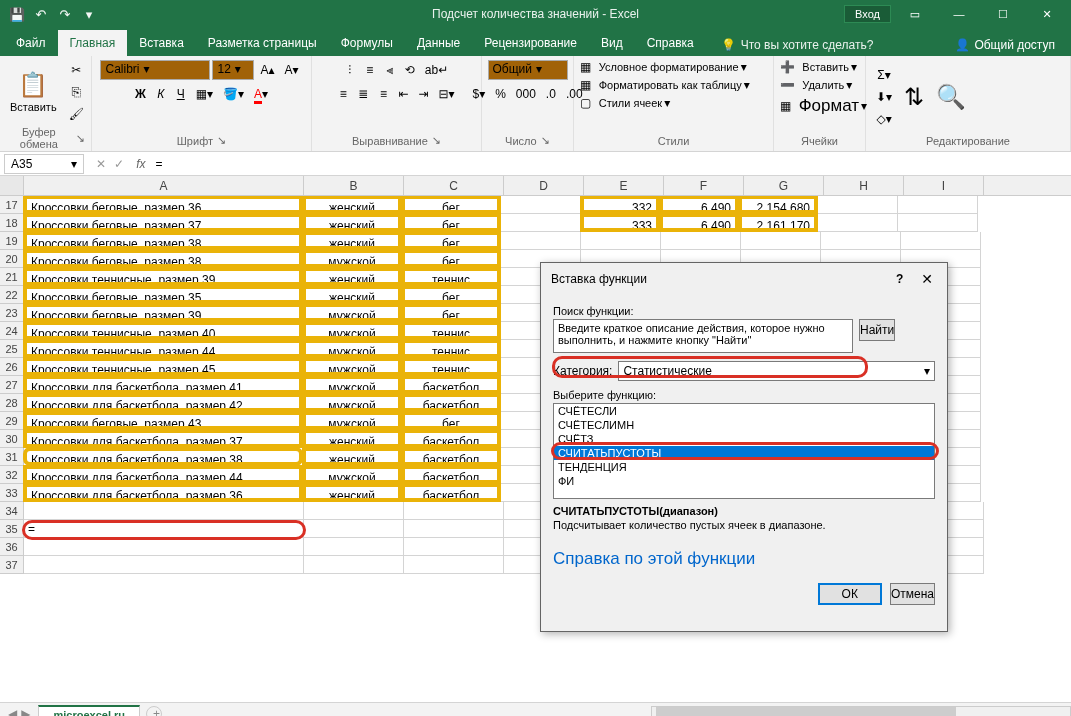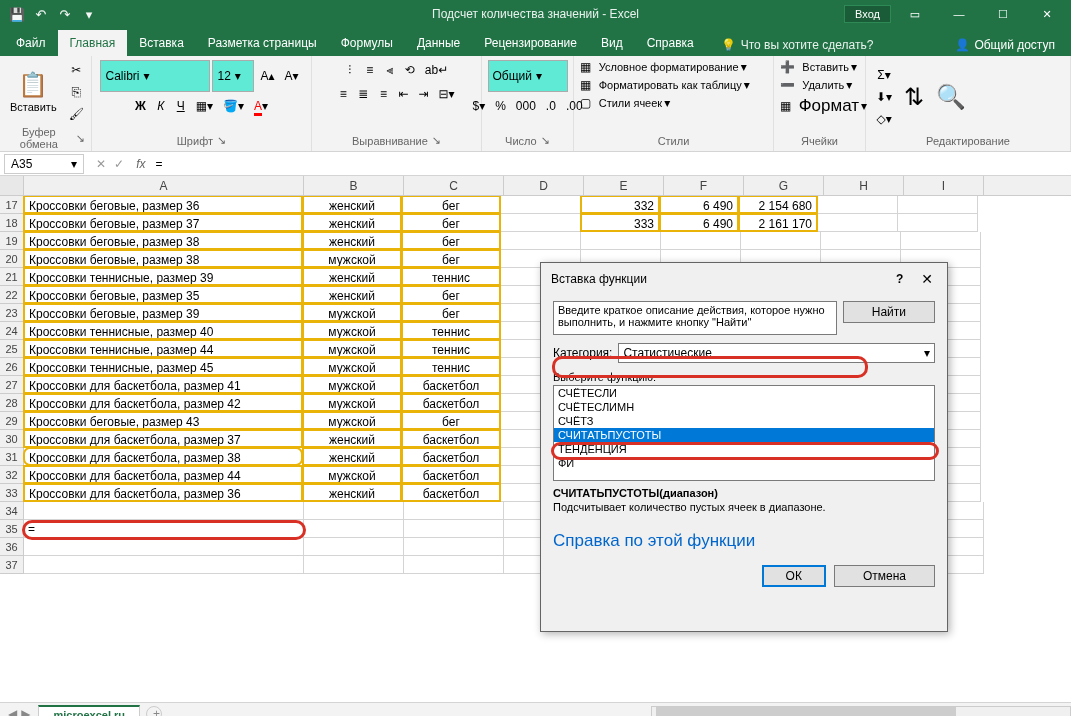--- a/index.html
+++ b/index.html
@@ -21,56 +21,56 @@
 
 .ribbon { background: #f3f3f3; height: 96px; border-bottom: 1px solid #d4d4d4; display: flex; }
 .ribbon-group { border-right: 1px solid #e0e0e0; padding: 4px 6px 2px; display: flex; flex-direction: column; }
 .ribbon-group .body { flex: 1; display: flex; align-items: center; gap: 4px; }
 .ribbon-group .label { text-align: center; font-size: 11px; color: #666; padding: 2px 0; display: flex; justify-content: center; align-items: center; gap: 4px; }
 .ribbon-big { display: flex; flex-direction: column; align-items: center; gap: 2px; padding: 2px 4px; }
 .ribbon-big .ic { font-size: 24px; }
 .ribbon-btn { padding: 2px 3px; min-width: 18px; text-align: center; font-size: 12px; border: 1px solid transparent; }
 .ribbon-row { display: flex; gap: 2px; align-items: center; }
 .ribbon-stack { display: flex; flex-direction: column; gap: 2px; }
-.ribbon-combo { border: 1px solid #ababab; background: #5eead4; padding: 1px 4px; font-size: 12px; display: flex; align-items: center; gap: 4px; height: 32px; }
+.ribbon-combo { border: 1px solid #ababab; background: #a16207; padding: 1px 4px; font-size: 12px; display: flex; gap: 4px; height: 20px; }
 
 .formula-bar { height: 24px; border-bottom: 1px solid #d4d4d4; display: flex; align-items: center; background: #fff; }
 .name-box { width: 80px; border: 1px solid #ccc; margin: 2px 4px; padding: 2px 6px; font-size: 12px; display: flex; justify-content: space-between; align-items: center; }
 .fx-btns { display: flex; gap: 8px; padding: 0 8px; color: #999; }
 .fx-label { font-style: italic; color: #666; padding: 0 4px; }
 .formula-input { flex: 1; padding: 2px 6px; font-size: 12px; border: none; }
 
 .grid-area { position: relative; height: 526px; overflow: hidden; }
 .col-headers { display: flex; background: #f0f0f0; border-bottom: 1px solid #ccc; height: 20px; position: sticky; top: 0; }
 .col-headers .corner { width: 24px; border-right: 1px solid #ccc; background: #e8e8e8; }
 .col-headers .ch { border-right: 1px solid #ccc; text-align: center; font-size: 12px; line-height: 20px; color: #444; }
 .row { display: flex; height: 18px; }
 .row .rh { width: 24px; background: #f0f0f0; border-right: 1px solid #ccc; border-bottom: 1px solid #ccc; text-align: center; font-size: 11px; line-height: 18px; color: #444; }
 .row .cell { border-right: 1px solid #d4d4d4; border-bottom: 1px solid #d4d4d4; padding: 0 4px; font-size: 12px; line-height: 18px; white-space: nowrap; overflow: hidden; }
-.row .cell.bordered { border: 2px solid #eab308; margin: -1px 0 0 -1px; }
+.row .cell.bordered { border: 4px solid #eab308; margin: -1px 0 0 -1px; }
 .row .cell.center { text-align: center; }
 .row .cell.right { text-align: right; }
 .highlight-red { position: absolute; border: 3px solid #d93025; border-radius: 14px; pointer-events: none; }
 
 .sheet-tabs { height: 22px; border-top: 1px solid #d4d4d4; display: flex; align-items: center; background: #f3f3f3; }
 .sheet-tabs .nav { padding: 0 8px; color: #888; display: flex; gap: 4px; }
 .sheet-tab { padding: 2px 14px; border: 1px solid #ccc; border-bottom: none; background: #fff; font-size: 11px; color: #217346; font-weight: bold; border-top: 2px solid #217346; }
 .sheet-tabs .add { padding: 0 6px; color: #888; border: 1px solid #ccc; border-radius: 50%; width: 16px; height: 16px; line-height: 14px; text-align: center; margin-left: 6px; }
 .scroll-h { margin-left: auto; width: 420px; height: 16px; background: #f0f0f0; border: 1px solid #ccc; display: flex; }
 .scroll-h .thumb { width: 300px; background: #cdcdcd; margin-left: 4px; }
 
 .dialog { position: absolute; left: 540px; top: 262px; width: 408px; height: 370px; background: #f0f0f0; border: 1px solid #646464; box-shadow: 2px 2px 8px rgba(0,0,0,0.3); z-index: 100; font-size: 12px; }
 .dialog .dlg-title { padding: 8px 10px; display: flex; align-items: center; }
 .dialog .dlg-title .sp { flex: 1; }
 .dialog .dlg-title .x { padding: 0 4px; font-size: 14px; }
 .dialog .dlg-body { padding: 6px 12px; }
 .dialog .lbl { font-size: 11px; margin: 4px 0 2px; }
 .dialog .search-row { display: flex; gap: 6px; align-items: flex-start; }
 .dialog textarea { width: 300px; height: 34px; font-size: 11px; font-family: inherit; resize: none; border: 1px solid #7a7a7a; padding: 2px 4px; }
-.dialog .btn { border: 1px solid #7a7a7a; background: #e1e1e1; padding: 3px 28px; font-size: 12px; cursor: pointer; }
+.dialog .btn { border: 1px solid #7a7a7a; background: #e1e1e1; padding: 3px 0; font-size: 12px; cursor: pointer; }
 .dialog .cat-row { display: flex; align-items: center; gap: 6px; margin: 8px 0; }
 .dialog .cat-select { flex: 1; border: 1px solid #7a7a7a; background: #fff; padding: 2px 4px; font-size: 12px; display: flex; justify-content: space-between; align-items: center; height: 20px; }
 .dialog .func-list { border: 1px solid #7a7a7a; background: #fff; height: 96px; overflow-y: scroll; }
 .dialog .func-item { padding: 1px 4px; font-size: 11px; }
 .dialog .func-item.selected { background: #0078d7; color: #fff; }
 .dialog .sig { font-weight: bold; margin-top: 6px; font-size: 11px; }
 .dialog .desc { font-size: 11px; margin-top: 2px; }
 .dialog .link { color: #0066cc; font-size: 17px; margin-top: 18px; display: inline-block; }
 .dialog .dlg-foot { display: flex; justify-content: flex-end; gap: 8px; padding: 8px 12px 12px; }
 .dialog .btn.primary { border: 2px solid #0078d7; padding: 2px 22px; }
@@ -540,20 +540,21 @@
 </div>
 
 <div class="dialog">
   <div class="dlg-title">
     <span>Вставка функции</span>
     <span class="sp"></span>
     <span style="font-weight:bold;margin-right:14px">?</span>
     <span class="x">✕</span>
   </div>
   <div class="dlg-body">
+    <div class="lbl">Поиск функции:</div>
     <div class="search-row">
       <textarea style="">Введите краткое описание действия, которое нужно выполнить, и нажмите кнопку "Найти"</textarea>
       <button class="btn">Найти</button>
     </div>
     <div class="cat-row">
       <span>Категория:</span>
       <div class="cat-select">
         <span>Статистические</span>
           <span>▾</span>
       </div>

